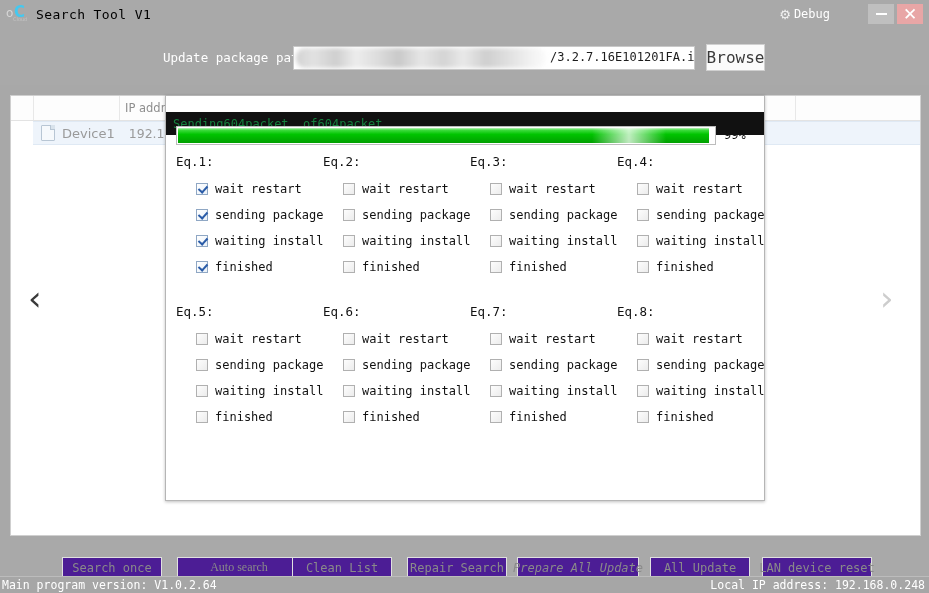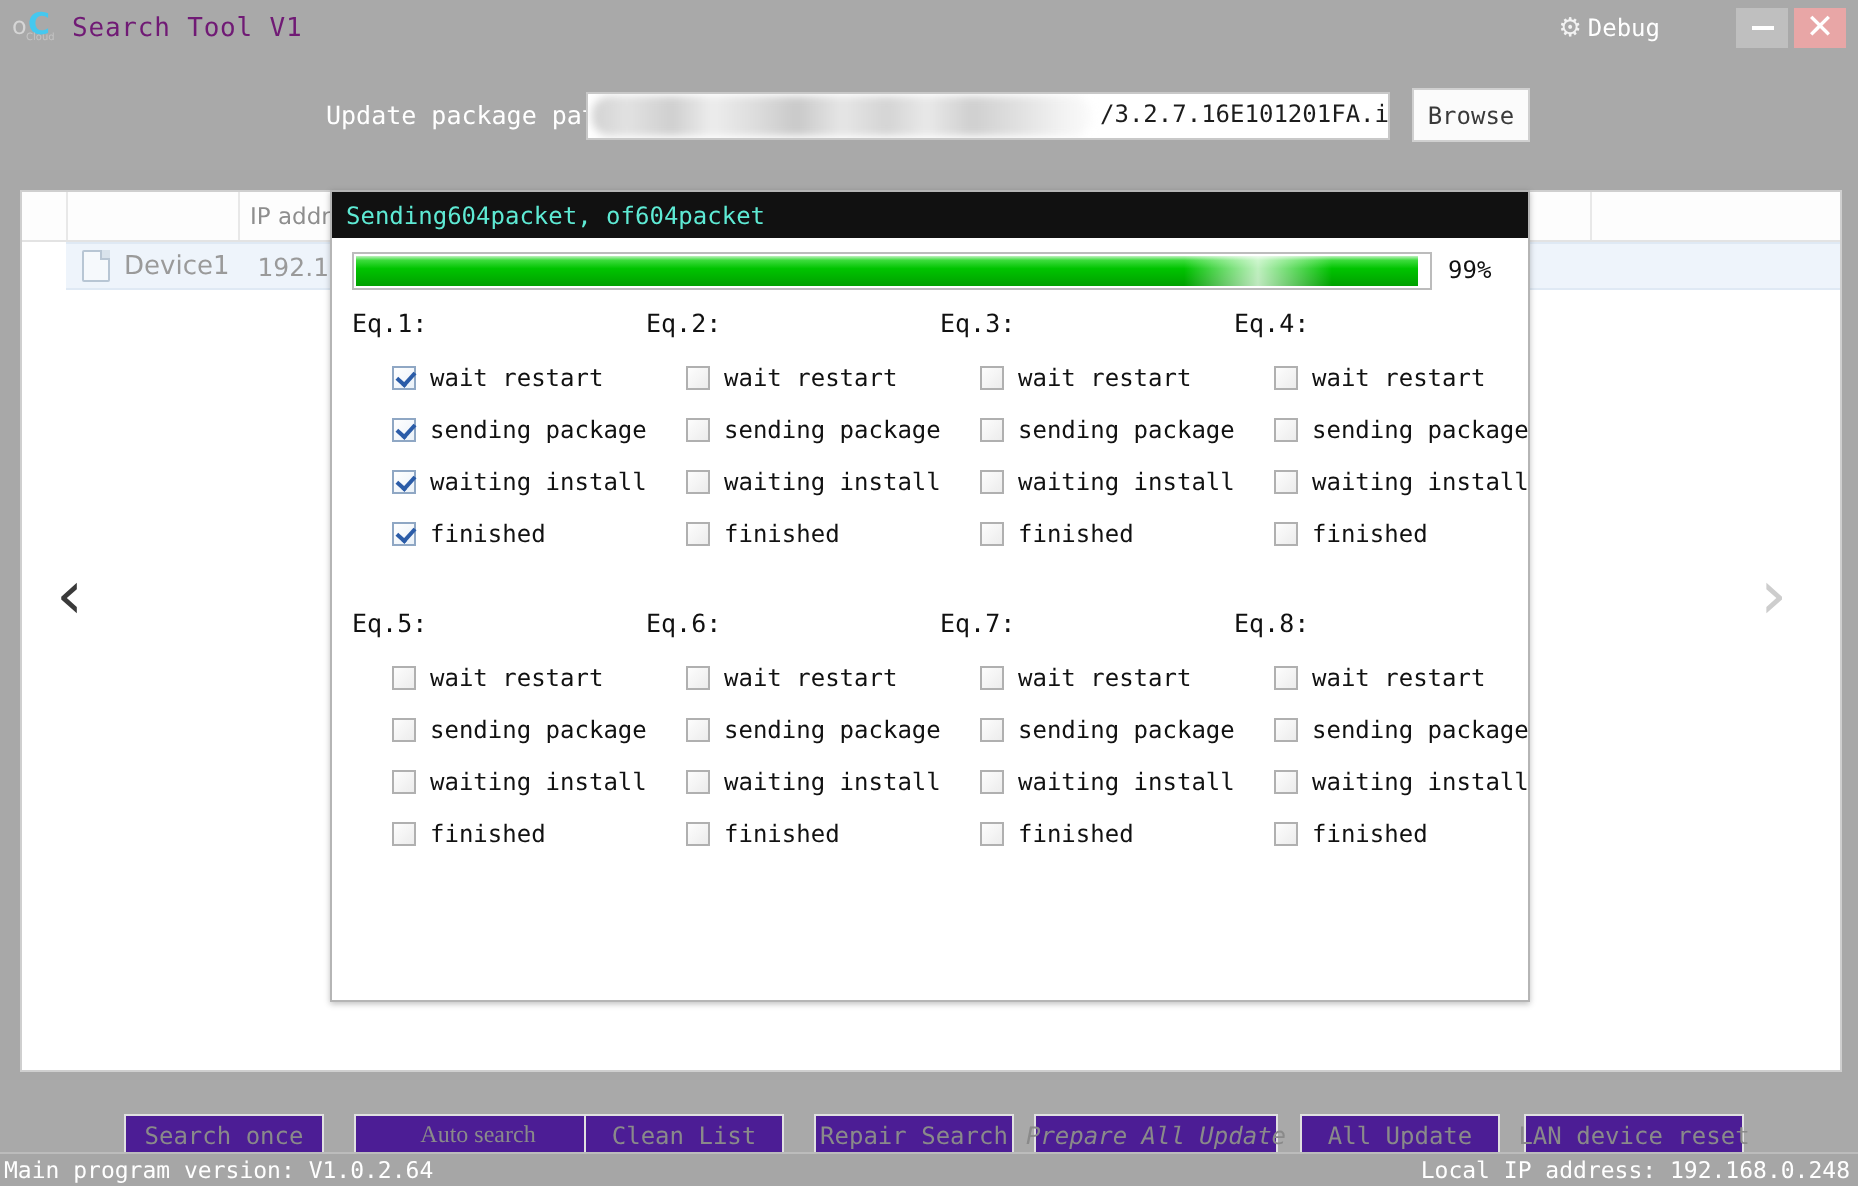--- a/index.html
+++ b/index.html
@@ -50,21 +50,21 @@
   }
   #app-icon .cloud-glyph {
     position: absolute;
     left: 7px; top: 12px;
     font-size: 5px;
     color: #c4c4c4;
     font-family: "DejaVu Sans", sans-serif;
     line-height: 6px;
   }
   #app-title {
-    color: #701a75;
+    color: #000000;
     font-size: 13px;
     letter-spacing: 0.4px;
     margin-left: 4px;
     white-space: nowrap;
   }
   #titlebar-right {
     margin-left: auto;
     display: flex;
     align-items: center;
     height: 28px;
@@ -156,21 +156,21 @@
   }
   #browse-btn {
     position: absolute;
     left: 706px;
     top: 16px;
     width: 57px;
     height: 25px;
     background: #fbfbfb;
     border: 1px solid #d0d0d0;
     color: #3a3a3a;
-    font-size: 12px;
+    font-size: 16px;
     display: flex;
     align-items: center;
     justify-content: center;
   }
 
   
   #main-panel {
     position: absolute;
     left: 10px; top: 95px;
     width: 909px; height: 439px;
@@ -261,24 +261,24 @@
   #dialog {
     position: absolute;
     left: 165px; top: 95px;
     width: 598px; height: 404px;
     background: #ffffff;
     border: 1px solid #b5b5b5;
     box-shadow: 0 1px 3px rgba(0,0,0,0.25);
   }
   #dialog-title {
     position: absolute;
-    left: 0; top: 0;
+    left: 0; top: 16px;
     width: 598px; height: 23px;
     background: #111111;
-    color: #5eead4;
+    color: #15803d;
     font-size: 12px;
     display: flex;
     align-items: center;
     padding-left: 7px;
     box-sizing: border-box;
     white-space: nowrap;
   }
   #progress-wrap {
     position: absolute;
     left: 10px; top: 30px;

